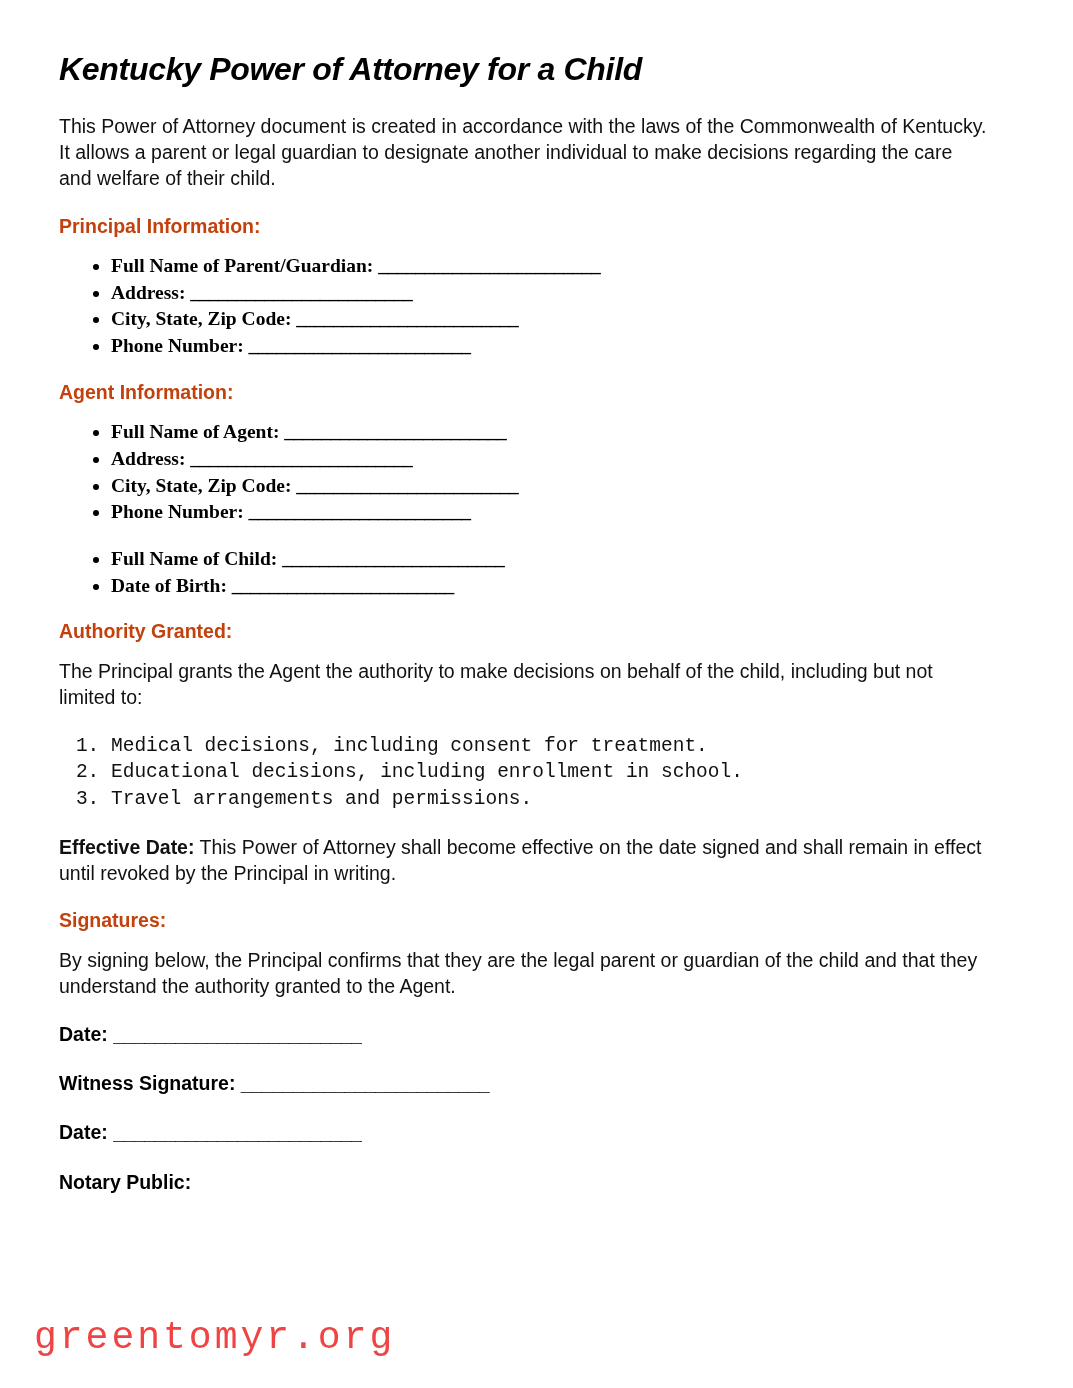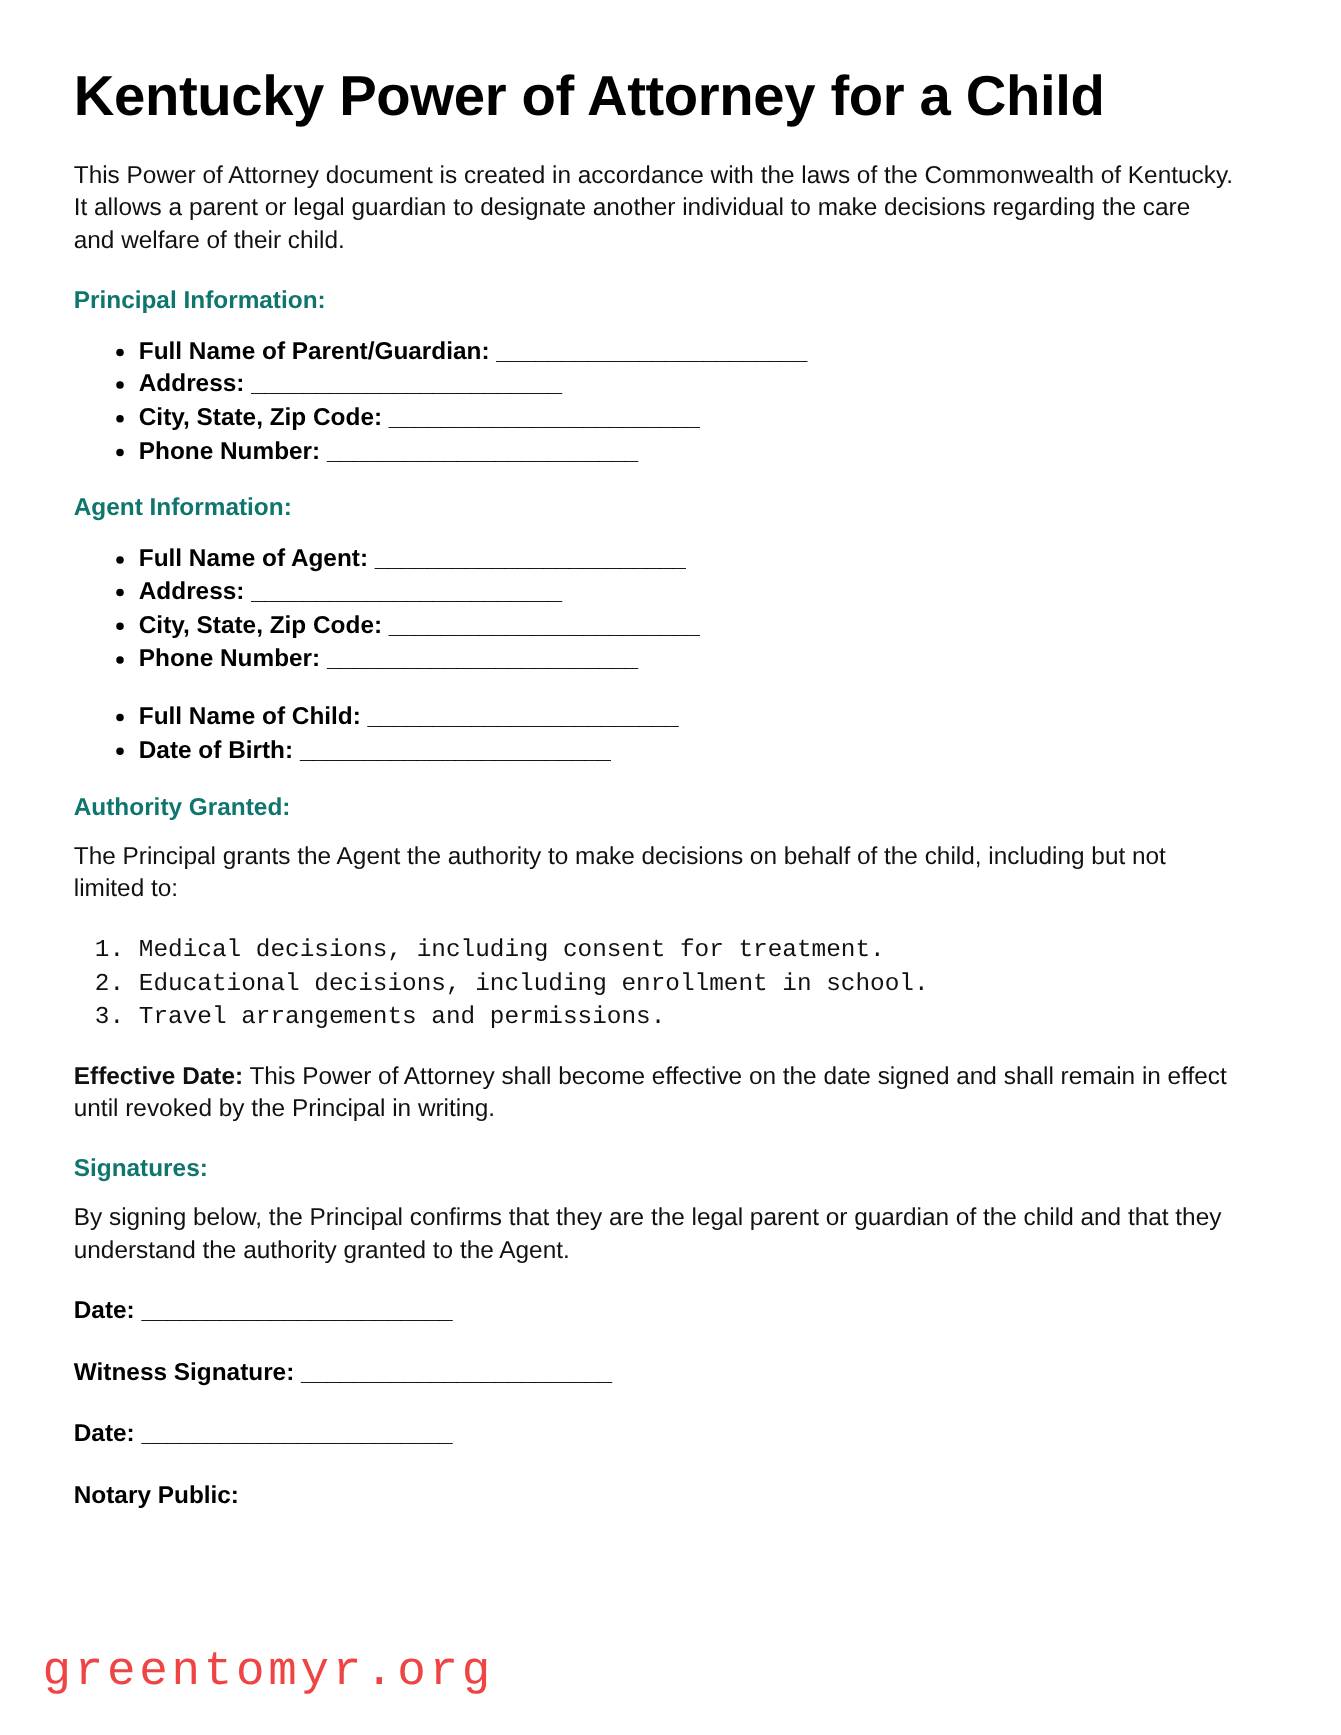--- a/index.html
+++ b/index.html
@@ -22,59 +22,61 @@
     position: absolute;
     left: 0;
     top: 0;
     width: 1073px;
     height: 1388px;
     box-sizing: border-box;
     padding: 52px 58px 0 59px;
   }
 
   h1.doc-title {
-    font-size: 45px;
+    font-size: 32px;
     font-weight: bold;
     line-height: 1.12;
     letter-spacing: -0.3px;
     margin: 0 0 26px 0;
     padding: 0;
     color: #000;
+    font-style: italic;
   }
 
   p.body-text {
     font-size: 19.5px;
     line-height: 1.33;
     margin: 0 0 22px 0;
     padding: 0;
     color: #111;
     max-width: 930px;
   }
 
   h2.section-head {
     font-size: 19.5px;
     font-weight: bold;
     line-height: 1.3;
     margin: 0 0 14px 0;
     padding: 0;
-    color: #0f766e;
+    color: #c2410c;
   }
 
   ul.field-list {
     list-style: disc;
     margin: 0 0 20px 0;
     padding: 0 0 0 52px;
   }
   ul.field-list > li {
     font-size: 19.5px;
     font-weight: bold;
     line-height: 1.37;
     margin: 0;
     padding: 0;
     color: #000;
+    font-family: Liberation Serif, serif;
   }
 
   ol.auth-list {
     list-style: decimal;
     margin: 0 0 22px 0;
     padding: 0 0 0 52px;
   }
   ol.auth-list > li {
     font-size: 19.5px;
     font-weight: normal;

